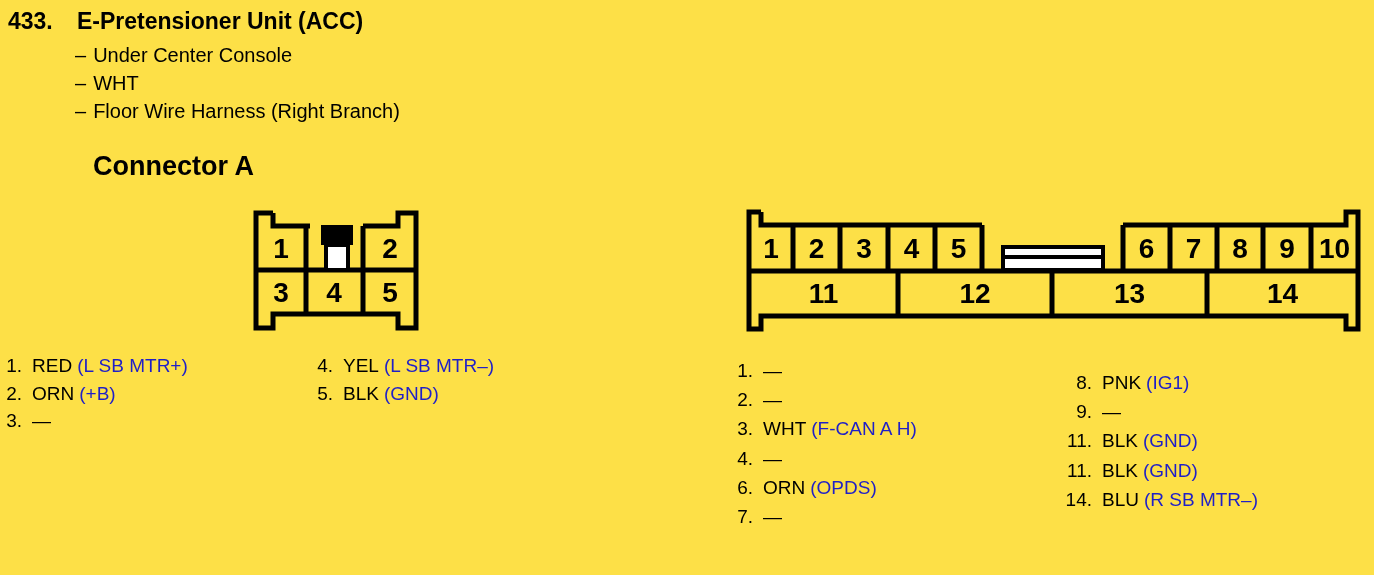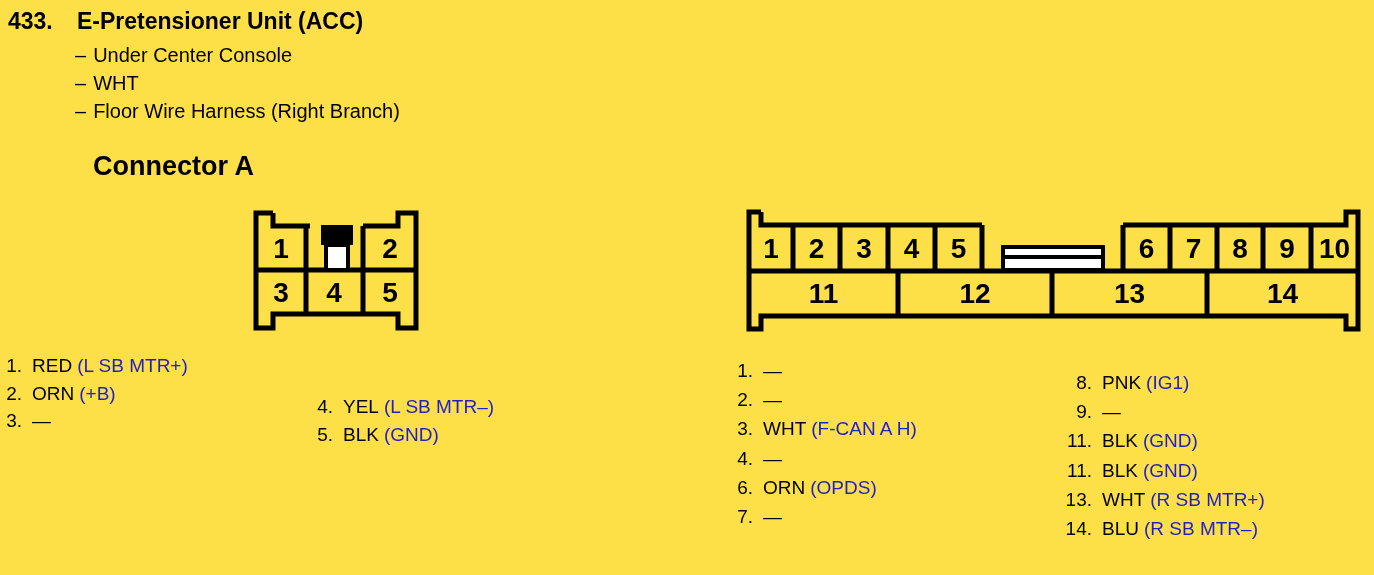--- a/index.html
+++ b/index.html
@@ -37,21 +37,21 @@
   .ln-thin{fill:none;stroke:#000;stroke-width:4;}
   .slot{fill:#ffffff;stroke:#000;stroke-width:4;}
   .cellnum{
     font-family:"Liberation Sans","DejaVu Sans",sans-serif;
     font-size:28px;font-weight:bold;fill:#000;
     text-anchor:middle;
   }
   
   .pinlist{position:absolute;font-size:19px;white-space:nowrap;}
   #lista-c1{left:4px;top:352px;line-height:27.5px;}
-  #lista-c2{left:315px;top:352px;line-height:27.5px;margin-top:41px;}
+  #lista-c2{left:315px;top:352px;line-height:27.5px;}
   #listb-c1{left:733px;top:356px;line-height:29.2px;}
   #listb-c2{left:1050px;top:368px;line-height:29.2px;}
   .pin-num{display:inline-block;text-align:right;}
   #lista-c1 .pin-num,#lista-c2 .pin-num{width:18px;}
   #listb-c1 .pin-num{width:20px;}
   #listb-c2 .pin-num{width:42px;}
   .pin-wire{margin-left:10px;}
   .pin-sig{margin-left:5px;color:#1f1fc8;}
 </style>
 </head>
@@ -157,20 +157,17 @@
     <div class="pin-row">
       <span class="pin-num">9.</span><span class="pin-wire">—</span><span class="pin-sig"></span>
     </div>
     <div class="pin-row">
       <span class="pin-num">11.</span><span class="pin-wire">BLK</span><span class="pin-sig">(GND)</span>
     </div>
     <div class="pin-row">
       <span class="pin-num">11.</span><span class="pin-wire">BLK</span><span class="pin-sig">(GND)</span>
     </div>
     <div class="pin-row">
-      <span class="pin-num">13.</span><span class="pin-wire">WHT</span><span class="pin-sig">(R SB MTR+)</span>
-    </div>
-    <div class="pin-row">
       <span class="pin-num">14.</span><span class="pin-wire">BLU</span><span class="pin-sig">(R SB MTR–)</span>
     </div>
   </div>
 
 </div>
 
 </body></html>

